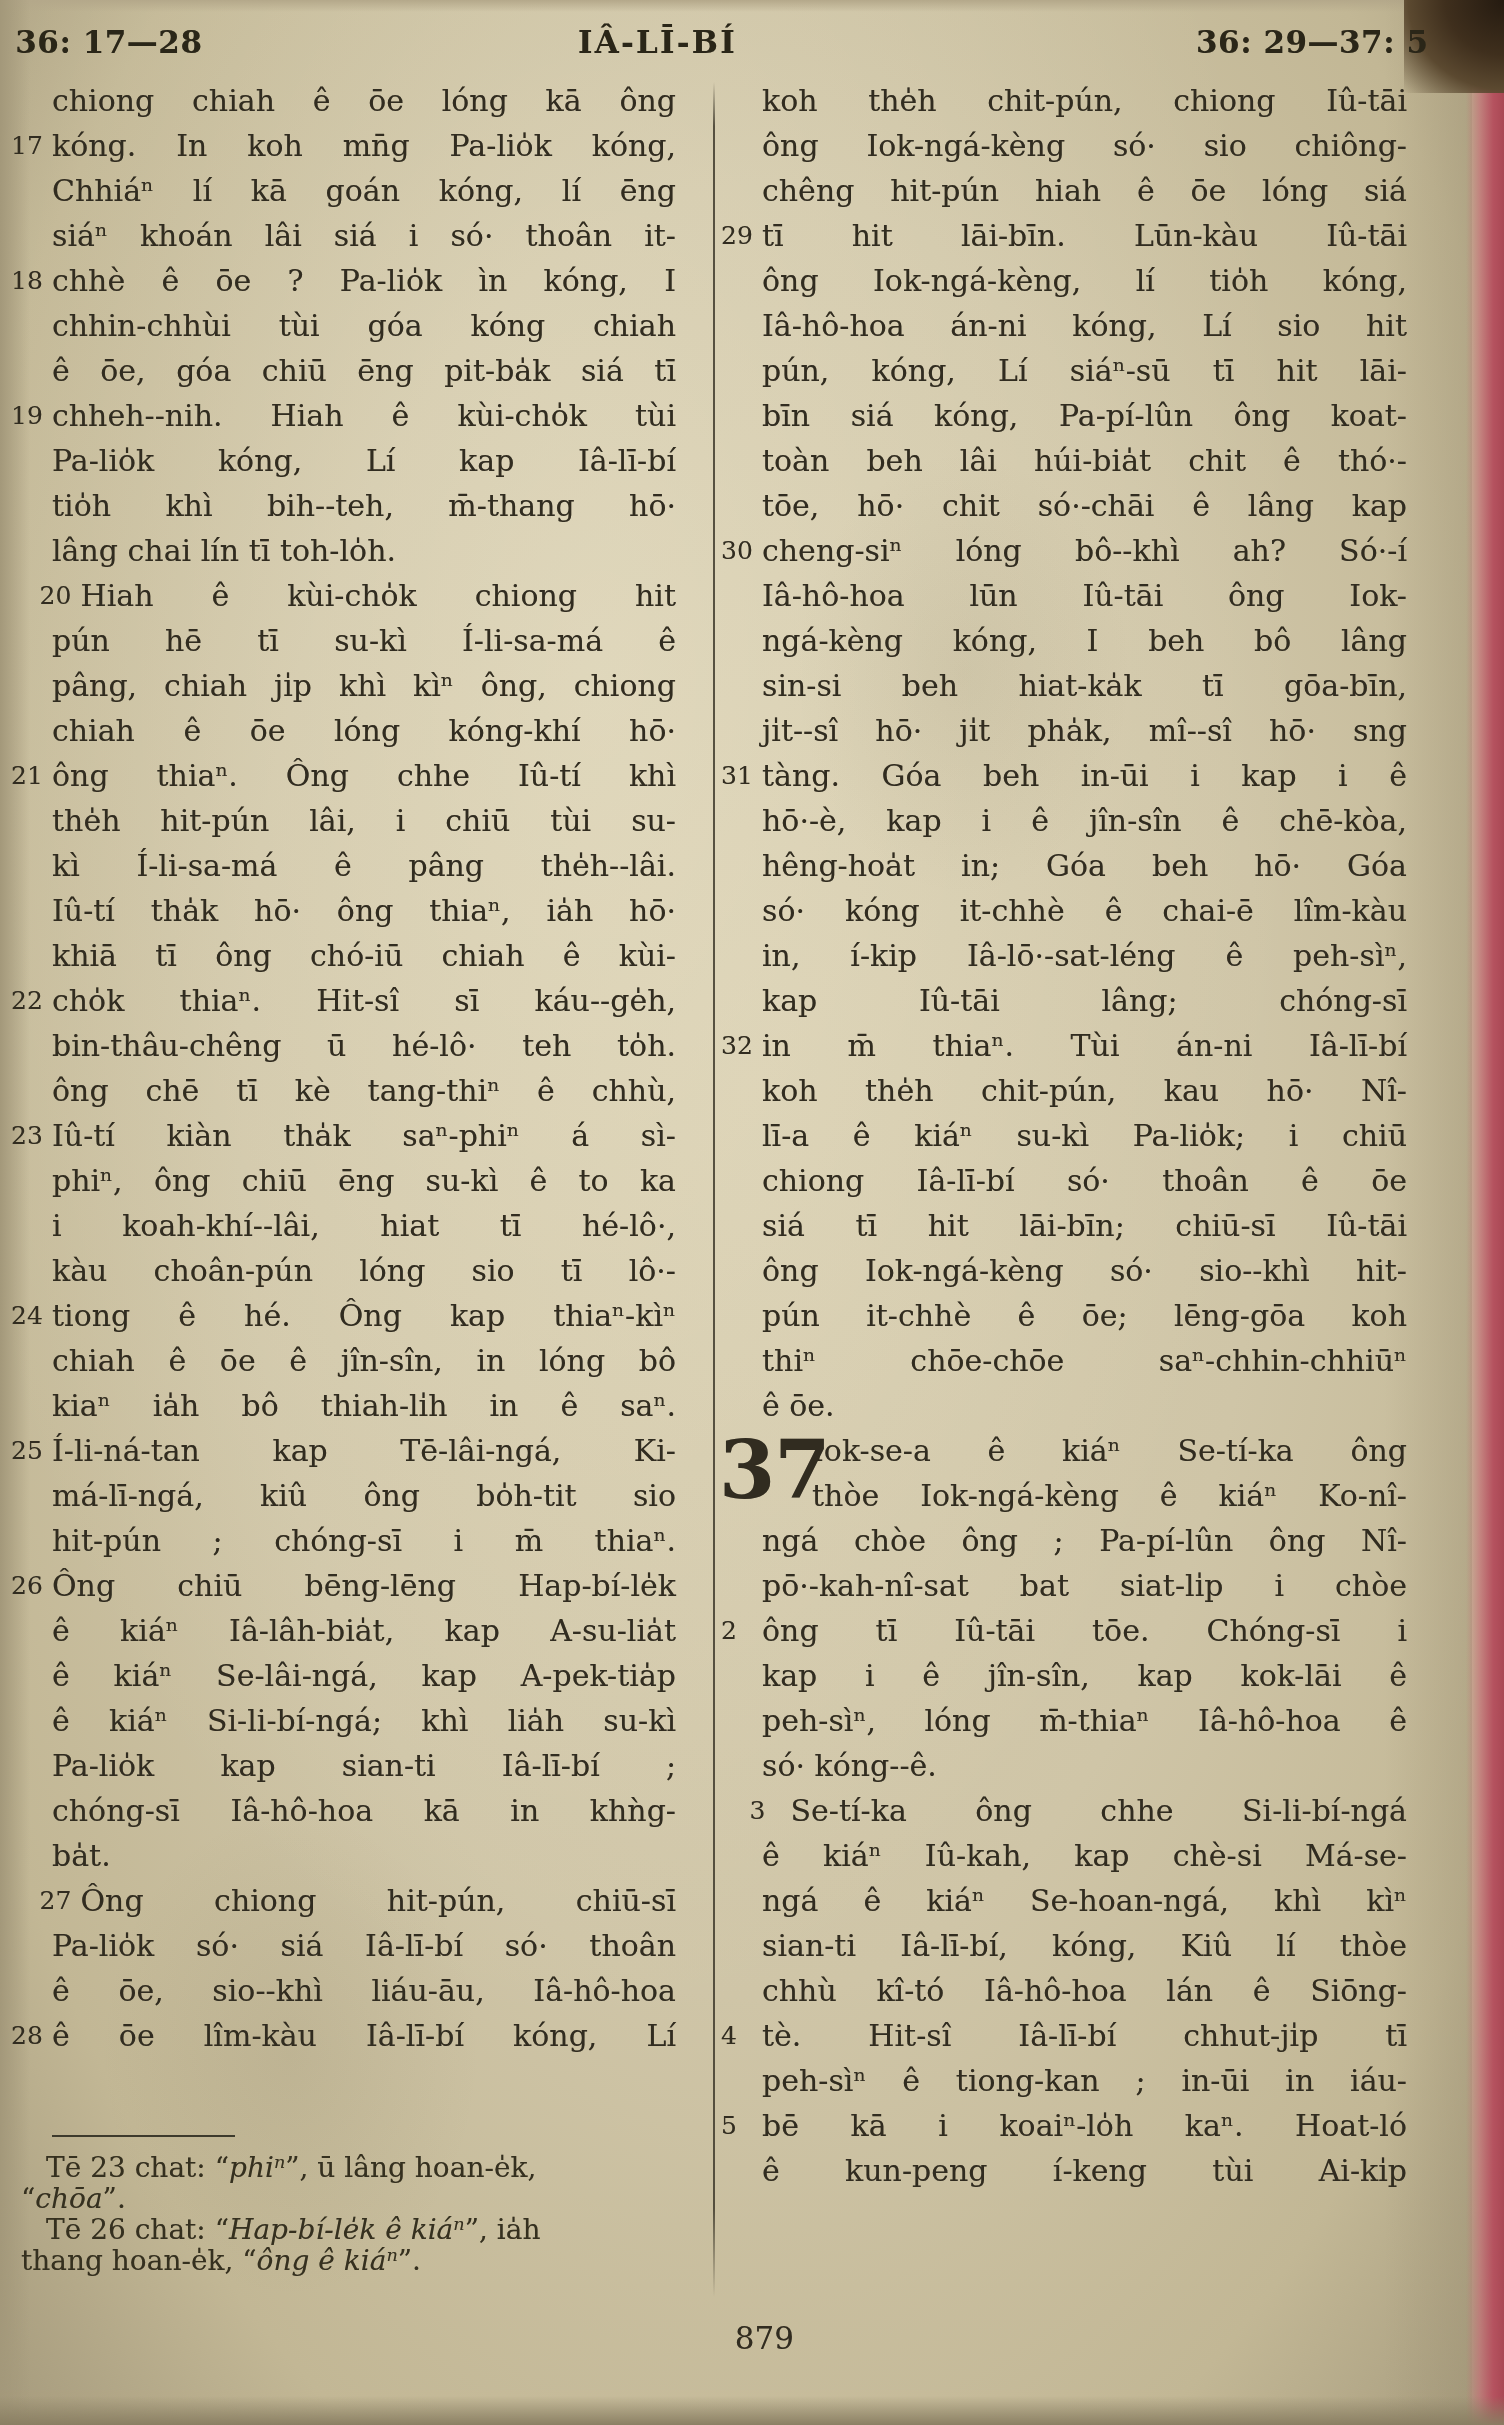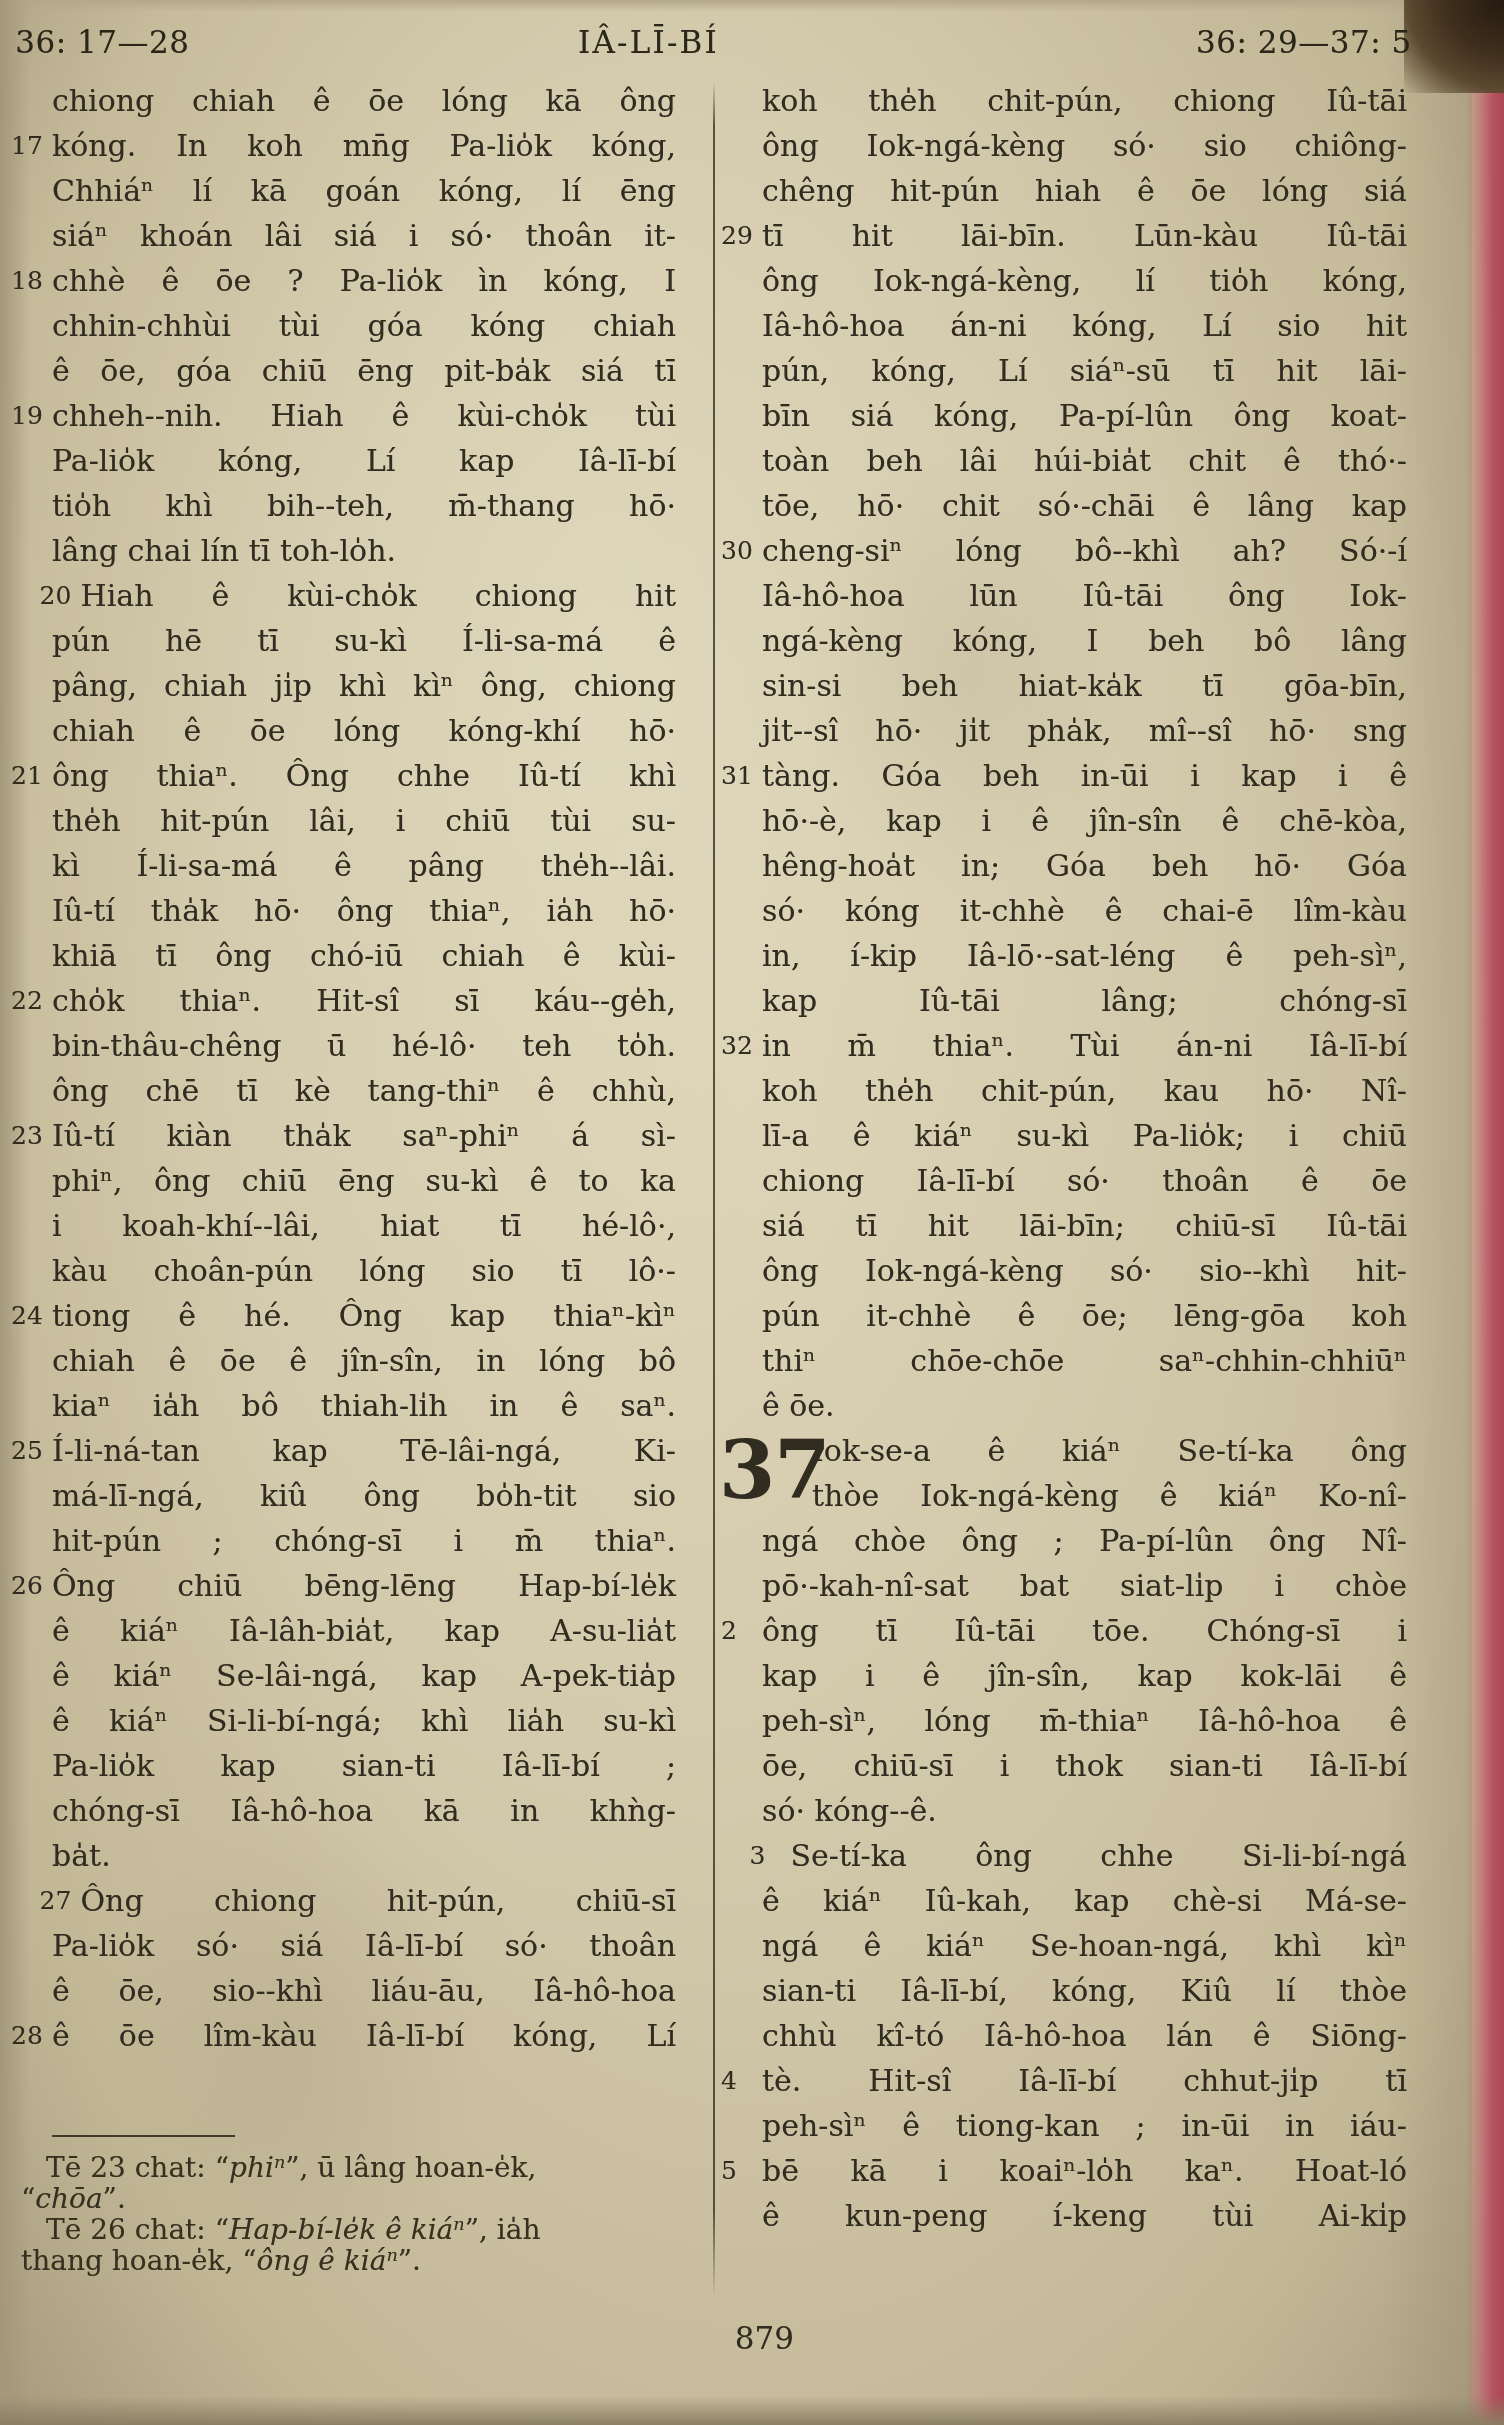--- a/index.html
+++ b/index.html
@@ -28,21 +28,21 @@
                  background:linear-gradient(to right,rgba(187,90,102,0),rgba(196,106,116,0.65) 35%,#b5525f 70%,#a84753 100%); }
   .corner-tr   { position:absolute; right:0; top:0; width:101px; height:93px;
                  background:radial-gradient(ellipse at 100% 0%, #241a10 0%, #3f2f1d 42%, #5b4930 68%, rgba(91,73,48,0) 100%); }
   .stain-a { position:absolute; left:794px; top:449px; width:339px; height:449px; border-radius:50%;
              background:radial-gradient(ellipse, rgba(120,110,80,0.10), rgba(120,110,80,0) 70%); }
   .stain-b { position:absolute; left:99px; top:1807px; width:383px; height:493px; border-radius:50%;
              background:radial-gradient(ellipse, rgba(110,100,70,0.10), rgba(110,100,70,0) 70%); }
 
   
   .h-left, .h-center, .h-right {
-    position:absolute; top:24px; font-size:31px; font-weight:400; letter-spacing:0.5px; color:#2a2618;
+    position:absolute; top:24px; font-size:31px; font-weight:700; letter-spacing:0.5px; color:#2a2618;
   }
   .h-left   { left:15.3px; }
   .h-center { left:578px; letter-spacing:2.2px; }
   .h-right  { left:1196px; }
 
   
   .divider {
     position:absolute; left:713px; top:82px; width:1.6px; height:2215px;
     background:linear-gradient(to bottom, rgba(63,58,44,0), rgba(63,58,44,0.85) 2%, rgba(63,58,44,0.85) 96%, rgba(63,58,44,0));
   }
@@ -176,21 +176,20 @@
       <div class="tline"><span class="ltext">pún it-chhè ê ōe; lēng-gōa koh</span></div>
       <div class="tline"><span class="ltext">thiⁿ chōe-chōe saⁿ-chhin-chhiūⁿ</span></div>
       <div class="tline end"><span class="ltext">ê ōe.</span></div>
       <div class="tline ch1"><span class="chnum">37</span><span class="ltext">Iok-se-a ê kiáⁿ Se-tí-ka ông</span></div>
       <div class="tline ch2"><span class="ltext">thòe Iok-ngá-kèng ê kiáⁿ Ko-nî-</span></div>
       <div class="tline"><span class="ltext">ngá chòe ông ; Pa-pí-lûn ông Nî-</span></div>
       <div class="tline"><span class="ltext">pō·-kah-nî-sat bat siat-li̍p i chòe</span></div>
       <div class="tline"><span class="vnum">2</span><span class="ltext">ông tī Iû-tāi tōe. Chóng-sī i</span></div>
       <div class="tline"><span class="ltext">kap i ê jîn-sîn, kap kok-lāi ê</span></div>
       <div class="tline"><span class="ltext">peh-sìⁿ, lóng m̄-thiaⁿ Iâ-hô-hoa ê</span></div>
-      <div class="tline"><span class="ltext">ōe, chiū-sī i thok sian-ti Iâ-lī-bí</span></div>
       <div class="tline end"><span class="ltext">só· kóng--ê.</span></div>
       <div class="tline indent"><span class="vnum">3</span><span class="ltext">Se-tí-ka ông chhe Si-li-bí-ngá</span></div>
       <div class="tline"><span class="ltext">ê kiáⁿ Iû-kah, kap chè-si Má-se-</span></div>
       <div class="tline"><span class="ltext">ngá ê kiáⁿ Se-hoan-ngá, khì kìⁿ</span></div>
       <div class="tline"><span class="ltext">sian-ti Iâ-lī-bí, kóng, Kiû lí thòe</span></div>
       <div class="tline"><span class="ltext">chhù kî-tó Iâ-hô-hoa lán ê Siōng-</span></div>
       <div class="tline"><span class="vnum">4</span><span class="ltext">tè. Hit-sî Iâ-lī-bí chhut-ji̍p tī</span></div>
       <div class="tline"><span class="ltext">peh-sìⁿ ê tiong-kan ; in-ūi in iáu-</span></div>
       <div class="tline"><span class="vnum">5</span><span class="ltext">bē kā i koaiⁿ-lo̍h kaⁿ. Hoat-ló</span></div>
       <div class="tline"><span class="ltext">ê kun-peng í-keng tùi Ai-ki̍p</span></div>

